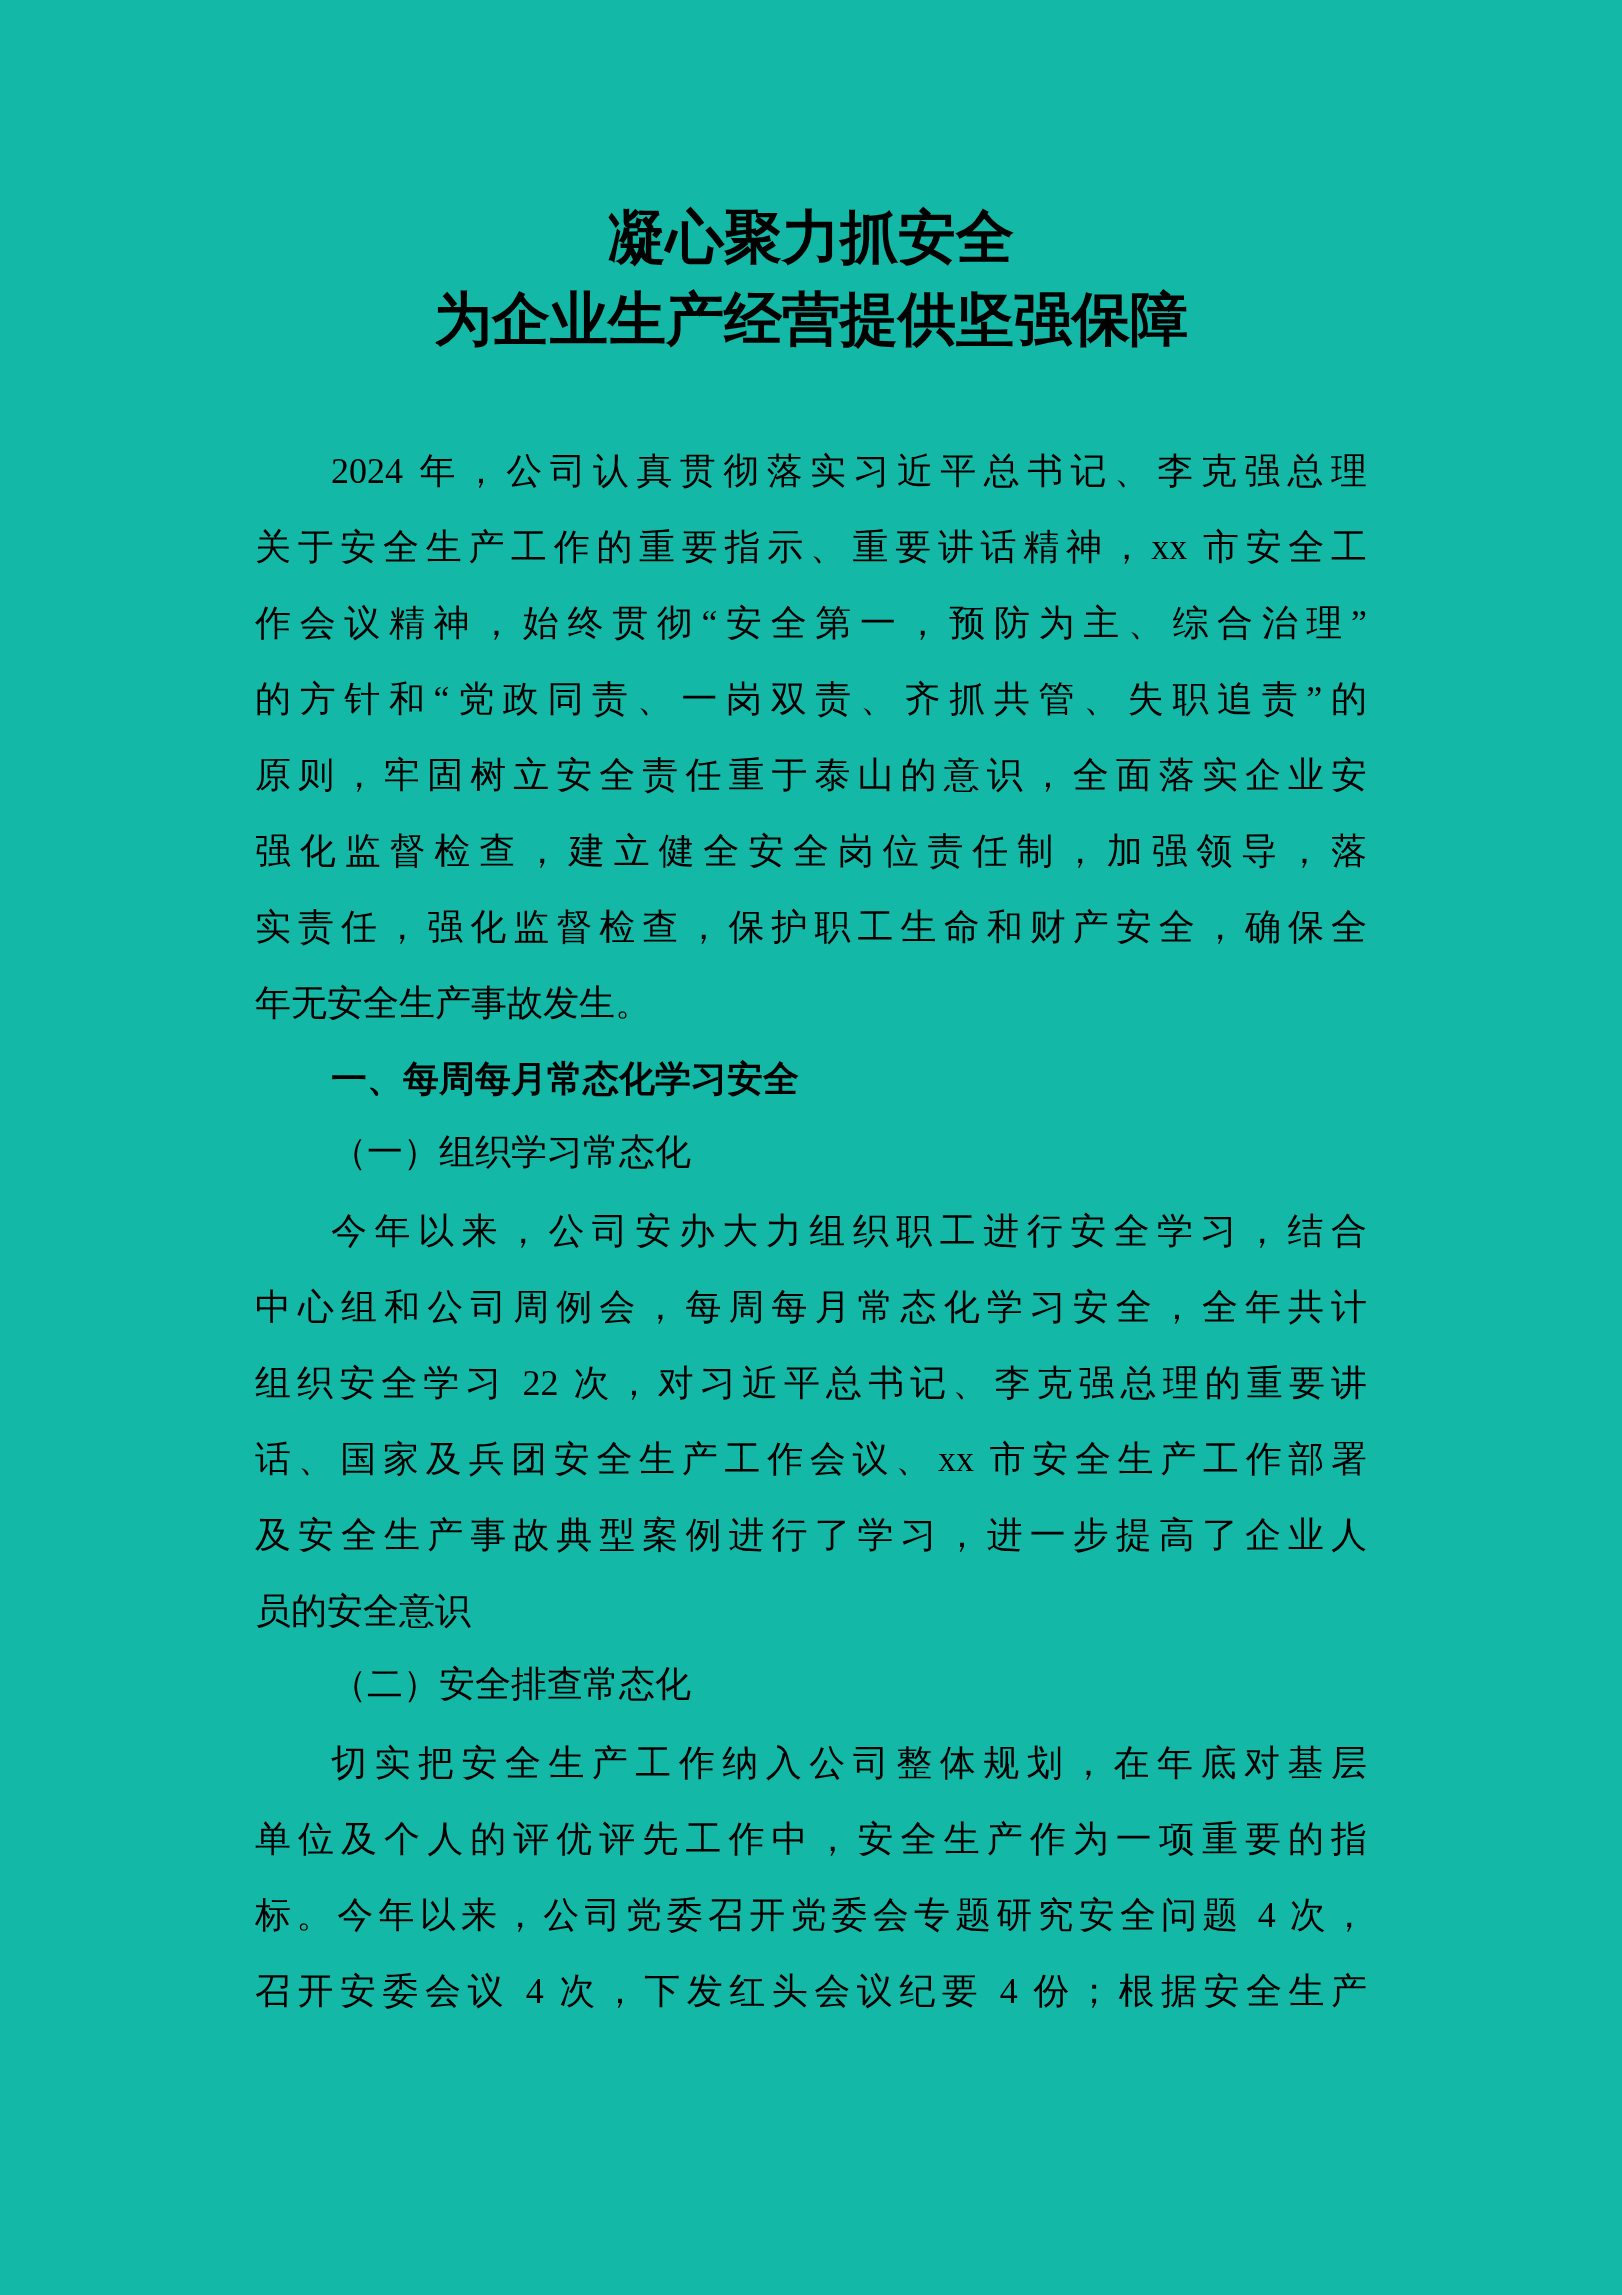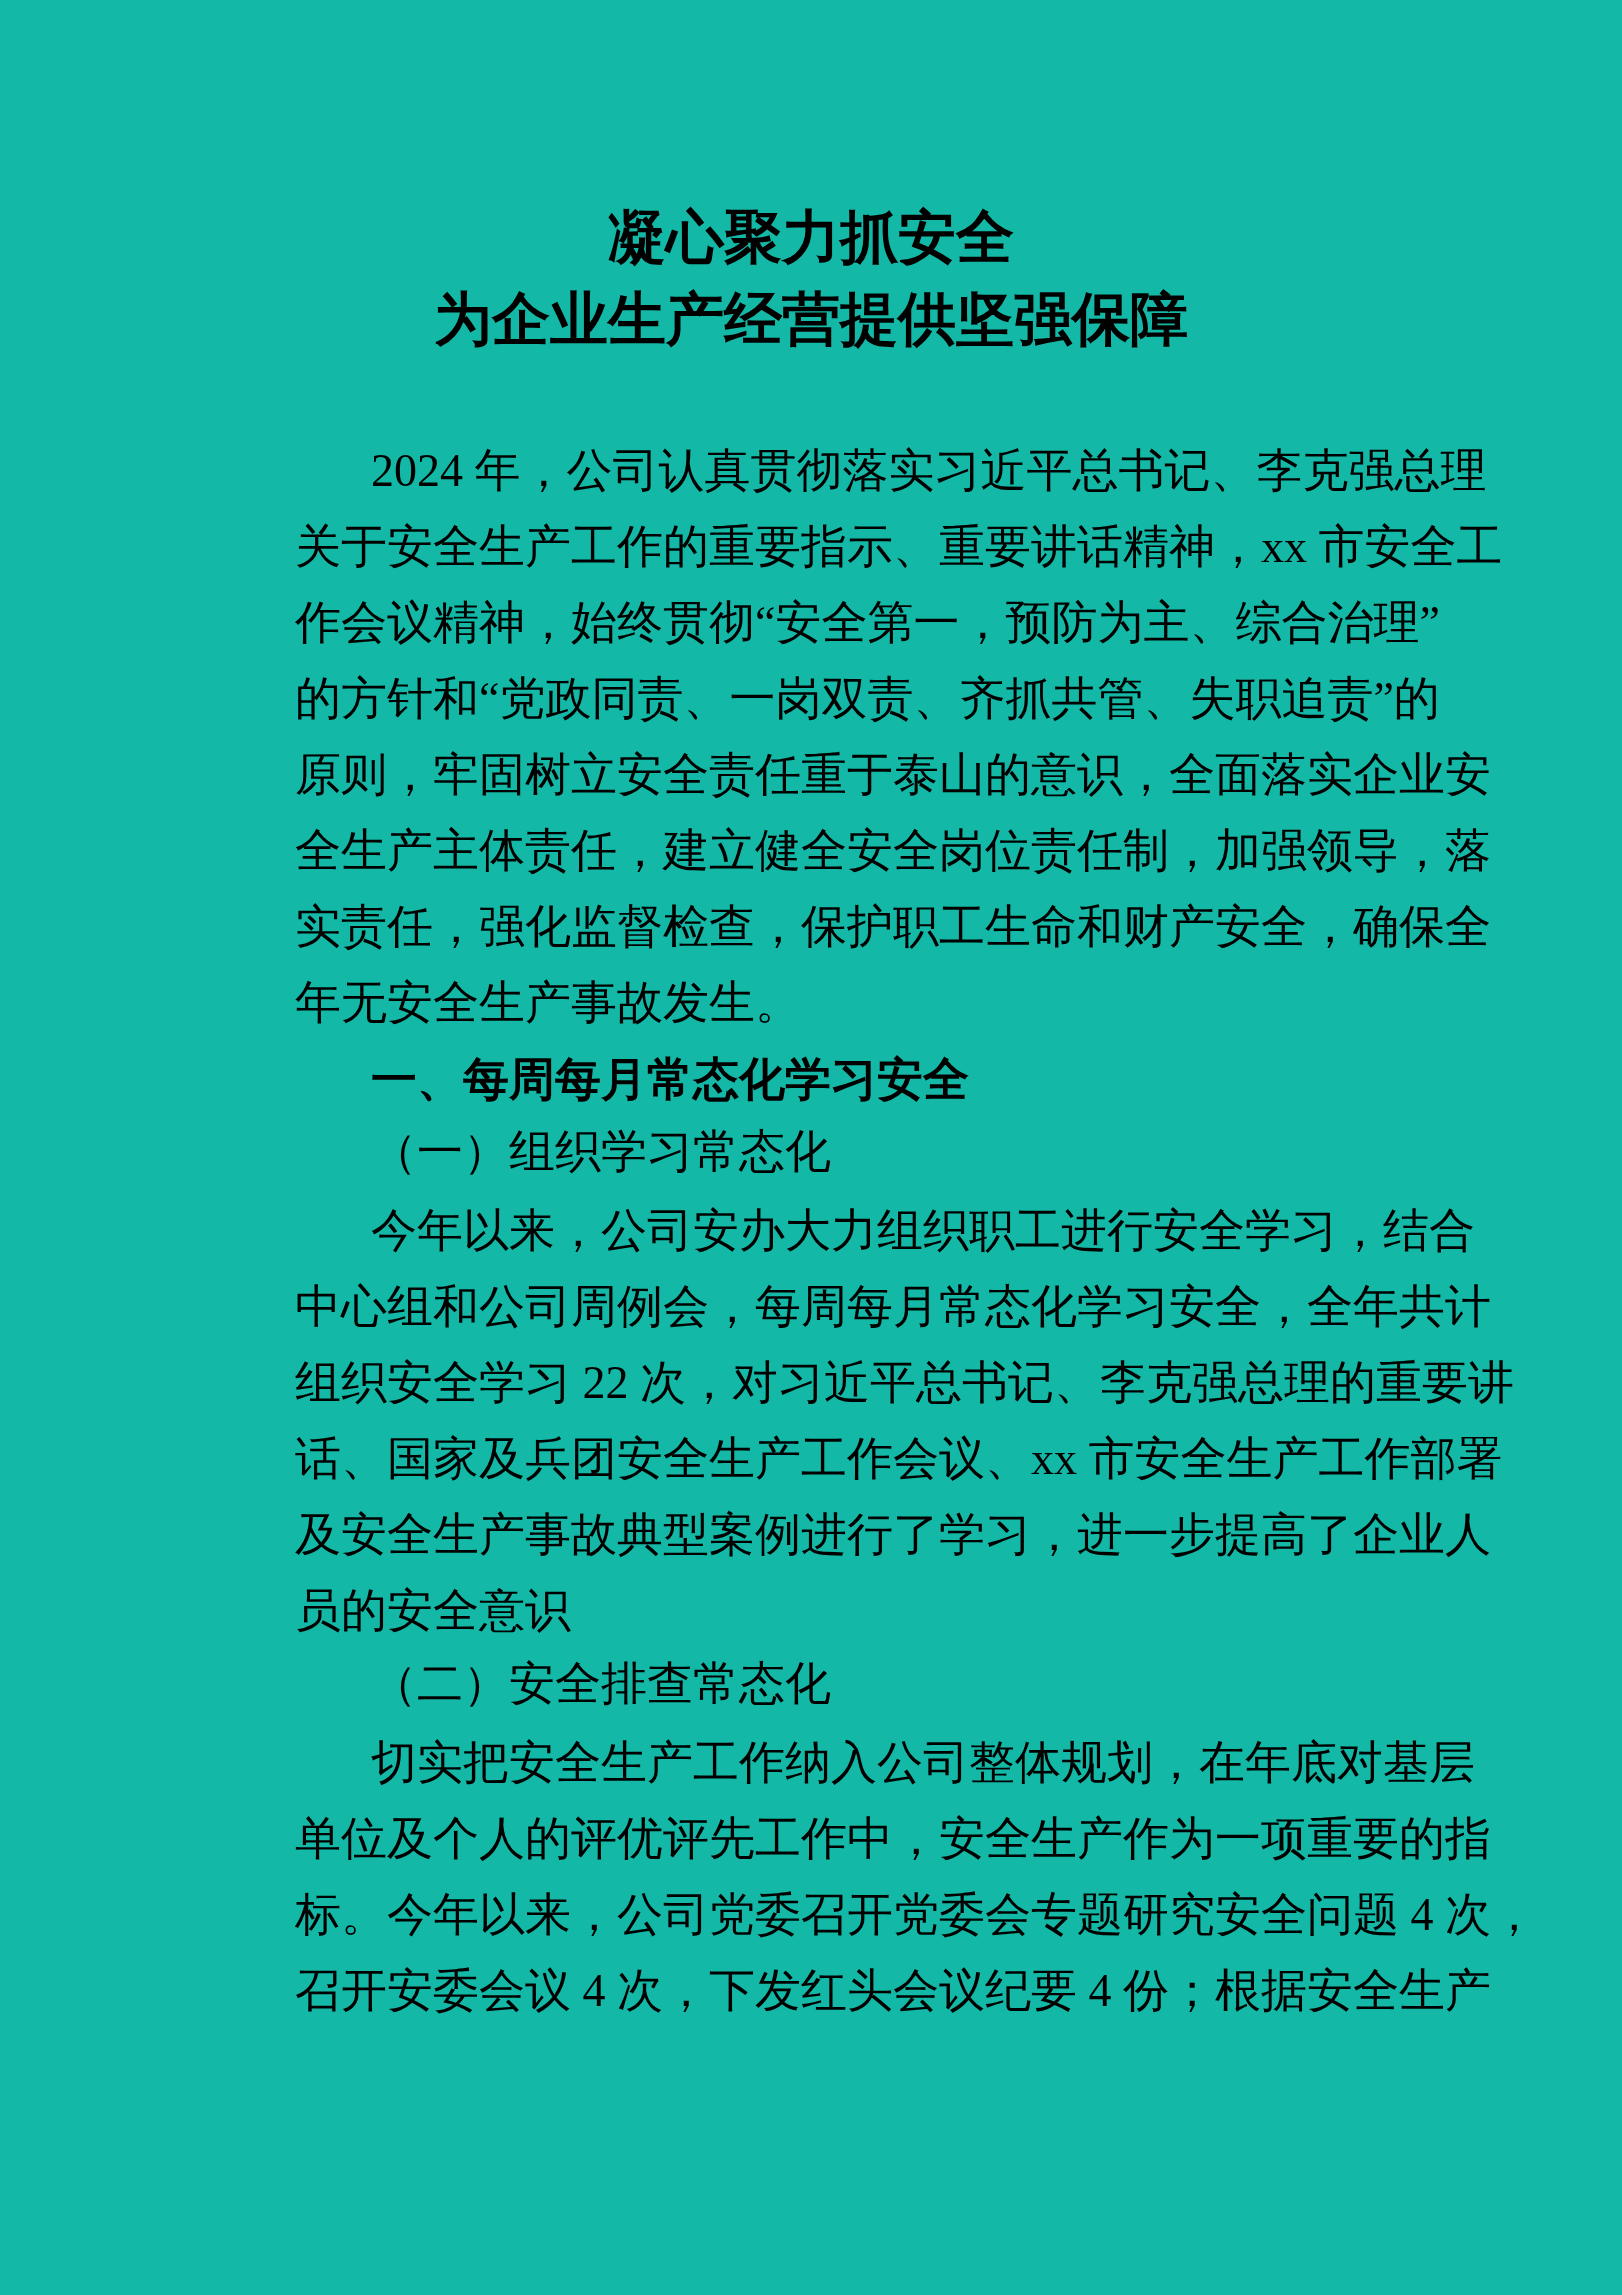--- a/index.html
+++ b/index.html
@@ -29,27 +29,26 @@
     font-weight: bold;
     font-size: 58px;
     line-height: 82px;
     text-align: center;
     white-space: nowrap;
   }
   .para { margin: 0; }
   .p1 { margin-top: 73px; }
   .line {
     font-family: "Liberation Serif", "DejaVu Serif", serif;
-    font-size: 46px;
+    font-size: 36px;
     line-height: 76px;
     white-space: nowrap;
     text-align: justify;
     text-align-last: left;
     color: #000000;
-    margin-left: 40px;
   }
   .fill { text-align-last: justify; }
   .indent { padding-left: 76px; }
   .heading1 {
     font-family: "Liberation Sans", "DejaVu Sans", sans-serif;
     font-weight: bold;
   }
   .heading2 {
     font-family: Liberation Mono, monospace;
     font-weight: normal;
@@ -65,21 +64,21 @@
       <div class="title-line">凝心聚力抓安全</div>
       <div class="title-line">为企业生产经营提供坚强保障</div>
     </div>
 
     <div class="para p1">
       <div class="line indent fill">2024 年，公司认真贯彻落实习近平总书记、李克强总理</div>
       <div class="line fill">关于安全生产工作的重要指示、重要讲话精神，xx 市安全工</div>
       <div class="line fill">作会议精神，始终贯彻“安全第一，预防为主、综合治理”</div>
       <div class="line fill">的方针和“党政同责、一岗双责、齐抓共管、失职追责”的</div>
       <div class="line fill">原则，牢固树立安全责任重于泰山的意识，全面落实企业安</div>
-      <div class="line fill">全生产主体责任，建立健全安全岗位责任制，加强领导，落</div>
+      <div class="line fill">强化监督检查，建立健全安全岗位责任制，加强领导，落</div>
       <div class="line fill">实责任，强化监督检查，保护职工生命和财产安全，确保全</div>
       <div class="line">年无安全生产事故发生。</div>
     </div>
 
     <div class="line indent heading1">一、每周每月常态化学习安全</div>
 
     <div class="line indent heading2">（一）组织学习常态化</div>
 
     <div class="para">
       <div class="line indent fill">今年以来，公司安办大力组织职工进行安全学习，结合</div>

